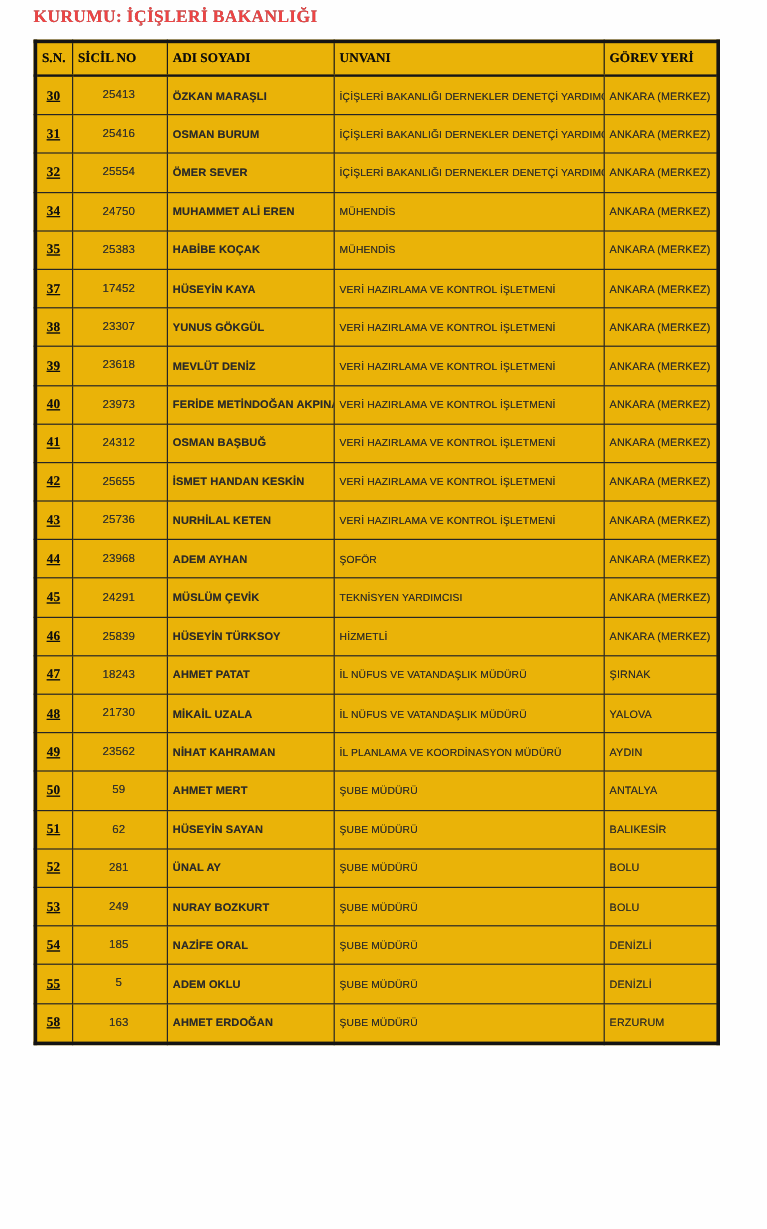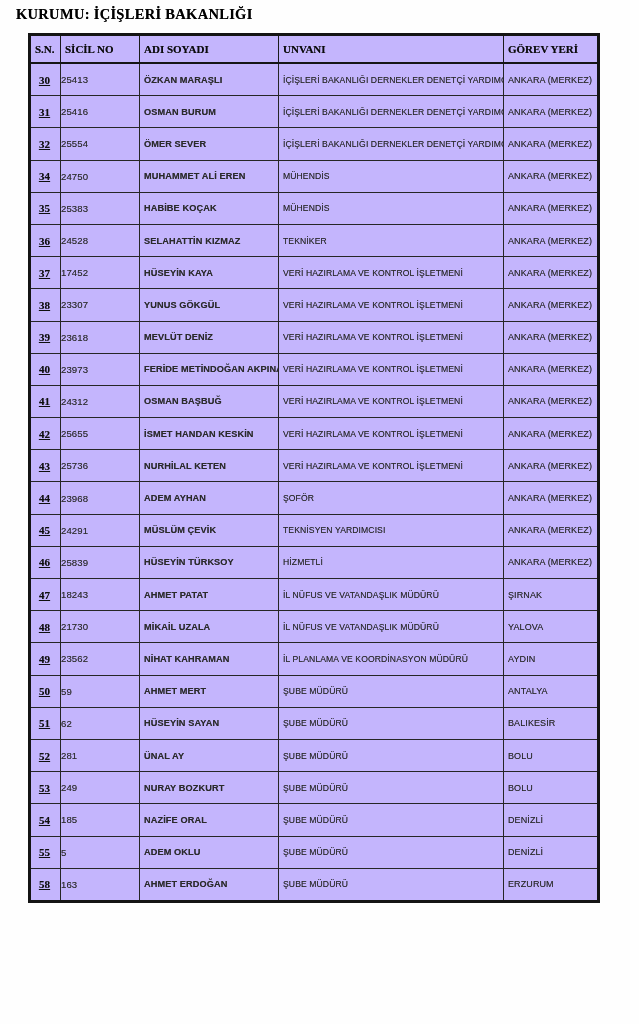--- a/index.html
+++ b/index.html
@@ -14,38 +14,38 @@
     font-family: "Liberation Sans", sans-serif;
     overflow: hidden;
   }
   .page {
     position: absolute;
     inset: 0;
     background: #fefefe;
   }
   .doc-title {
     position: absolute;
-    left: 16px;
+    left: 28px;
     top: 6px;
     font-family: "Liberation Serif", serif;
     font-weight: bold;
     font-size: 14.5px;
     letter-spacing: 0.3px;
-    color: #000000;
+    color: #ef4444;
     text-shadow: 0 0 0.5px rgba(0,0,0,0.6);
     white-space: nowrap;
   }
   table.roster {
     position: absolute;
     left: 28px;
     top: 33px;
     width: 569px;
     border-collapse: collapse;
     table-layout: fixed;
-    background: #c4b5fd;
+    background: #eab308;
     border: 3px solid #141414;
     padding-left: 12px;
   }
   col.c1 { width: 31px; }
   col.c2 { width: 79px; }
   col.c3 { width: 139px; }
   col.c4 { width: 225px; }
   col.c5 { width: 95px; }
   th {
     font-family: "Liberation Serif", serif;
@@ -77,20 +77,21 @@
   td.c-sn {
     font-family: "Liberation Serif", serif;
     font-weight: bold;
     font-size: 11px;
     color: #0f0f0f;
     text-align: center;
     padding-left: 0;
     text-decoration: underline;
   }
   td.c-sicil {
+    text-align: center;
     font-size: 9.6px;
     color: #303030;
     padding-left: 0;
   }
   td.c-name  { font-size: 9.2px; font-weight: bold; }
   td.c-unvan { font-size: 8.6px; }
   td.c-gorev { font-size: 9.0px; }
 </style>
 </head>
 <body>
@@ -151,27 +152,20 @@
   </tr>
 
   <tr>
     <td class="c-sn">35</td>
     <td class="c-sicil">25383</td>
     <td class="c-name">HABİBE KOÇAK</td>
     <td class="c-unvan">MÜHENDİS</td>
     <td class="c-gorev">ANKARA (MERKEZ)</td>
   </tr>
 
-  <tr>
-    <td class="c-sn">36</td>
-    <td class="c-sicil">24528</td>
-    <td class="c-name">SELAHATTİN KIZMAZ</td>
-    <td class="c-unvan">TEKNİKER</td>
-    <td class="c-gorev">ANKARA (MERKEZ)</td>
-  </tr>
 
   <tr>
     <td class="c-sn">37</td>
     <td class="c-sicil">17452</td>
     <td class="c-name">HÜSEYİN KAYA</td>
     <td class="c-unvan">VERİ HAZIRLAMA VE KONTROL İŞLETMENİ</td>
     <td class="c-gorev">ANKARA (MERKEZ)</td>
   </tr>
 
   <tr>

